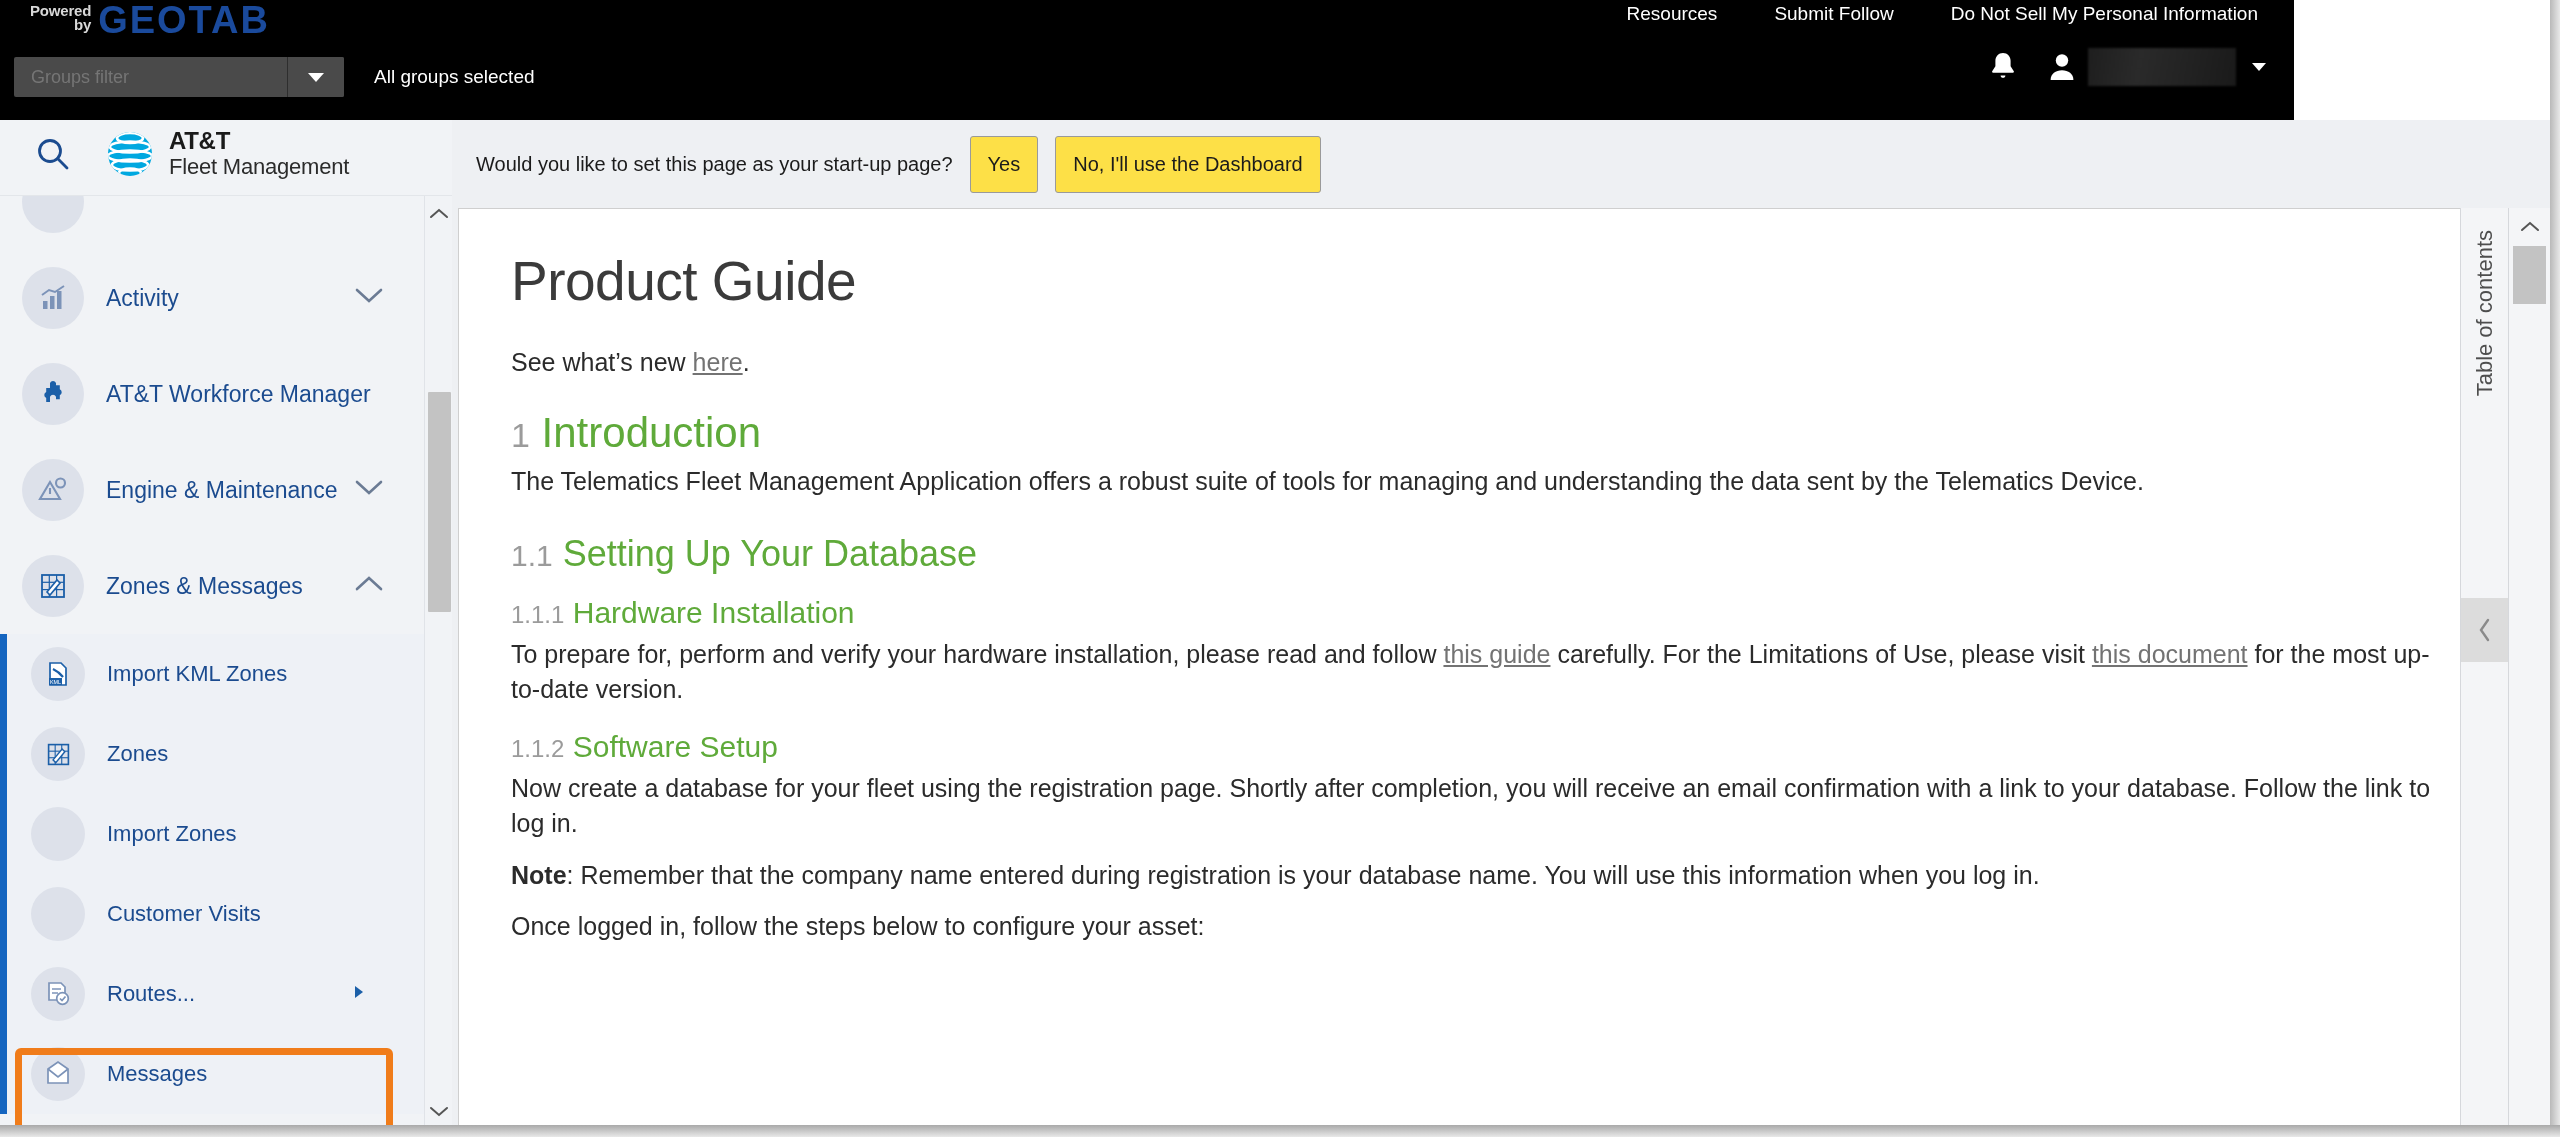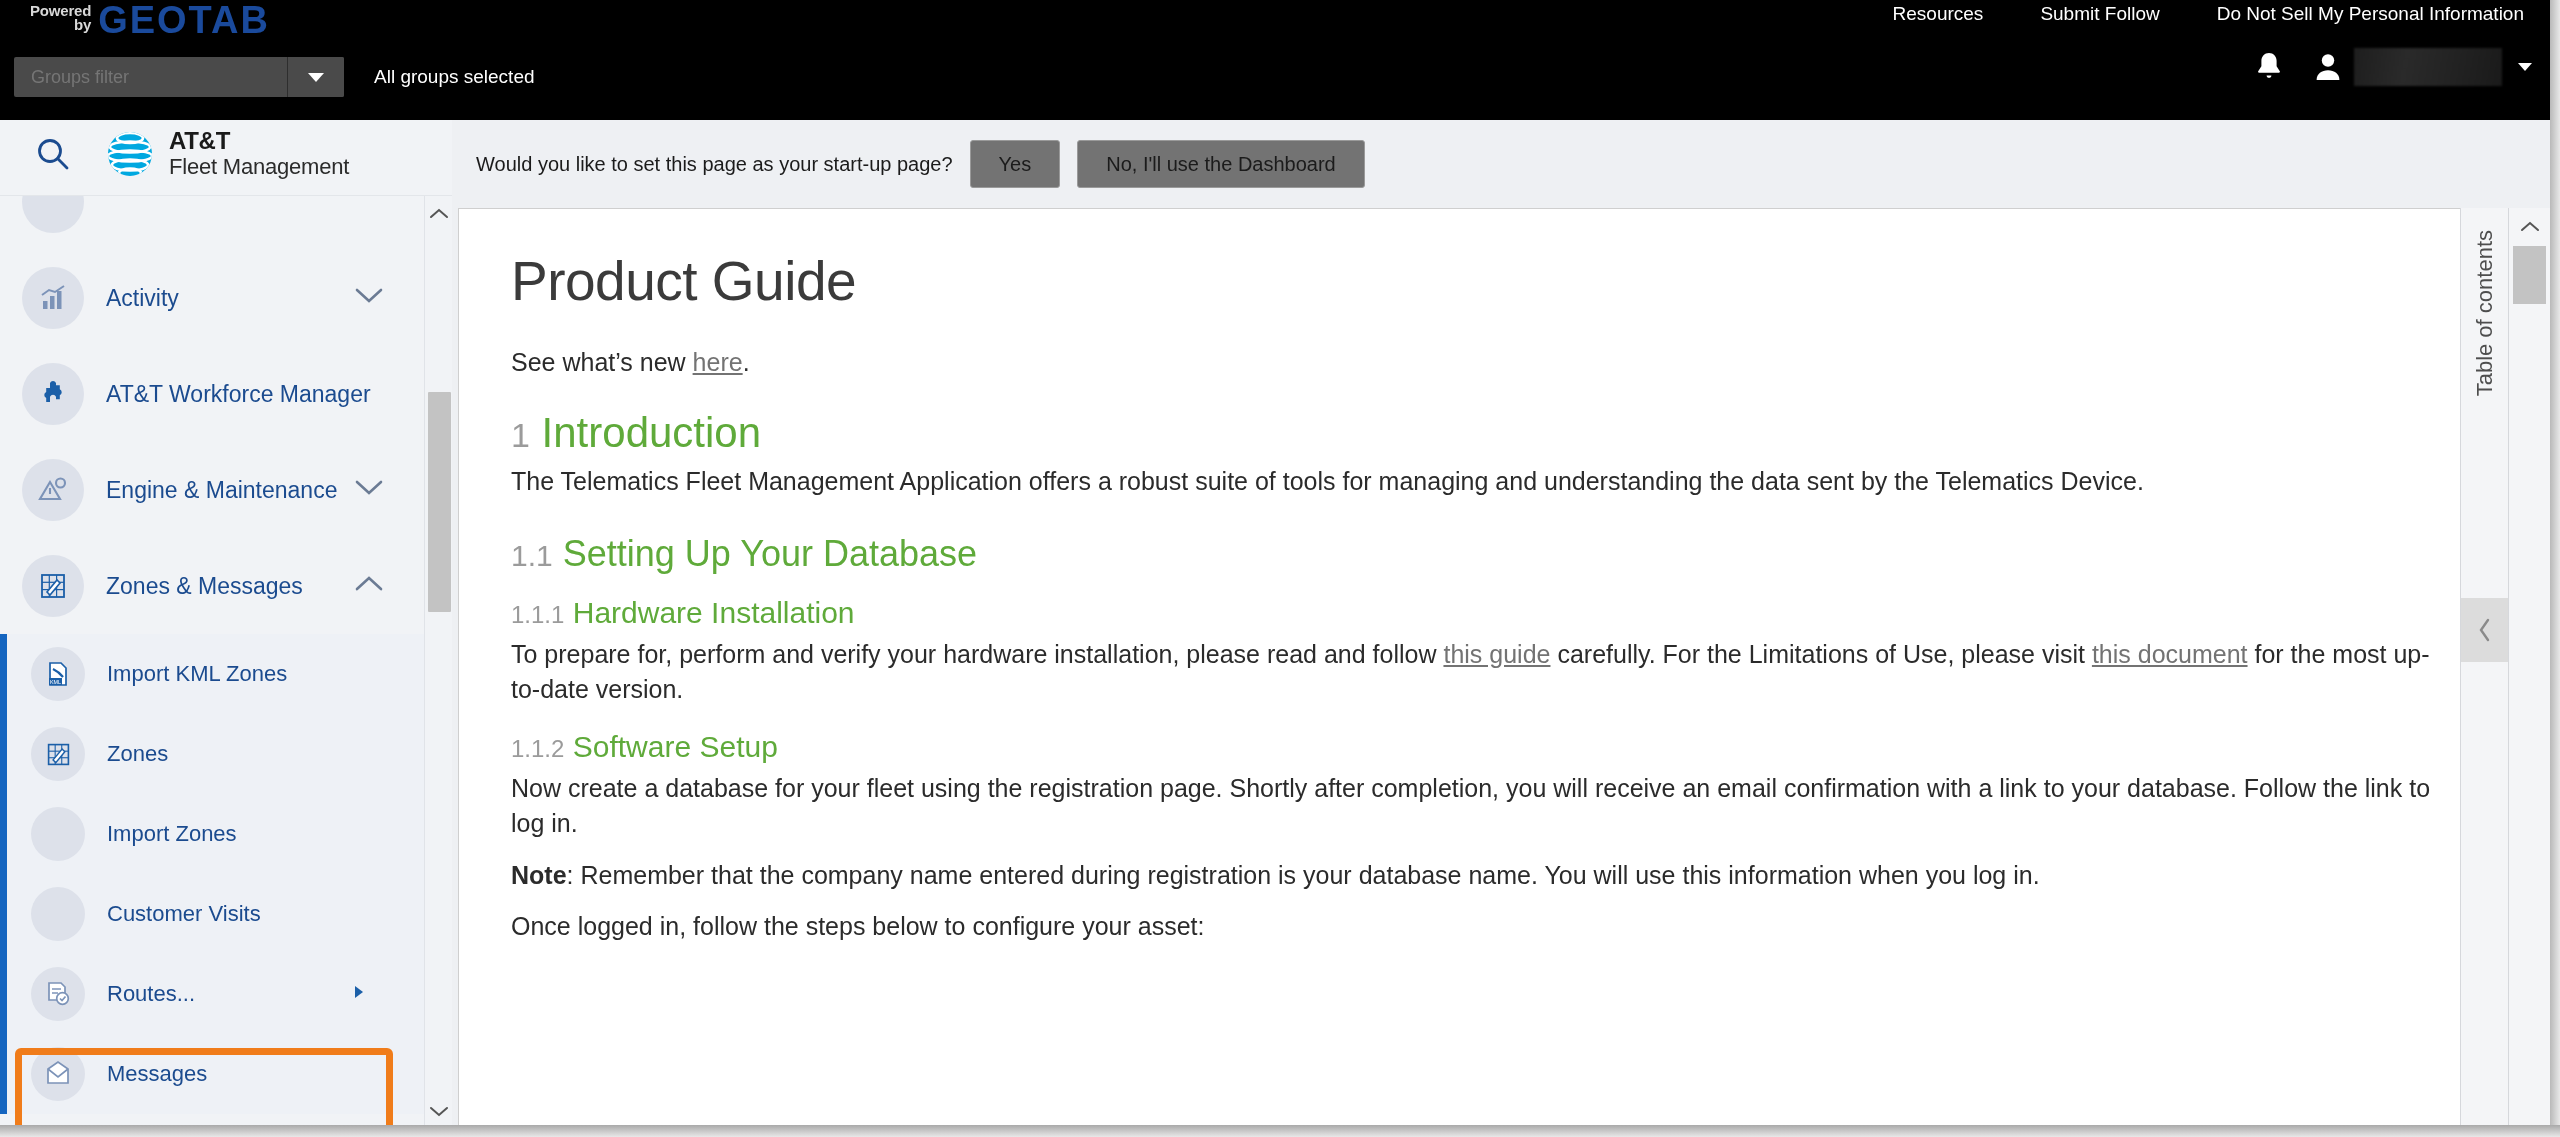--- a/index.html
+++ b/index.html
@@ -5,21 +5,21 @@
   * { box-sizing: border-box; margin: 0; padding: 0; }
   html, body {
     width: 2560px; height: 1137px;
     font-family: "Liberation Sans", sans-serif;
     background: #ffffff; overflow: hidden;
   }
   .app { position: relative; width: 2560px; height: 1137px; background:#fff; }
 
   
   .topbar {
-    position:absolute; left:0; top:0; width:2560px; height:120px;
+    position:absolute; left:0; top:0; width:2294px; height:120px;
     background:#000000; z-index:30;
   }
   .powered-logo { position:absolute; left:30px; top:2px; display:flex; align-items:flex-start; }
   .powered-by {
     color:#d8d8d8; font-size:15px; line-height:14px; font-weight:bold;
     text-align:right; padding-top:2px; padding-right:7px; letter-spacing:-0.2px;
   }
   .powered-by span { display:block; }
   .geotab-word {
     color:#1a4a9c; font-size:38px; font-weight:bold; letter-spacing:2px;
@@ -141,22 +141,22 @@
   .main {
     position:absolute; left:452px; top:120px; width:2108px; height:1017px;
     background:#eef0f3;
   }
   .startup-banner {
     height:88px; display:flex; align-items:center; padding-left:24px;
     background:#eef0f3;
   }
   .banner-text { font-size:20px; color:#1b1b1b; }
   .banner-btn {
-    margin-left:17px; background:#737373; border:1px solid #9a9a9a; border-radius:3px;
-    height:48px; padding:0 28px; font-size:20px; color:#1b1b1b;
+    margin-left:17px; background:#fde047; border:1px solid #9a9a9a; border-radius:3px;
+    height:57px; padding:0 17px; font-size:20px; color:#1b1b1b;
     font-family:"Liberation Sans", sans-serif; cursor:pointer; white-space:nowrap;
   }
 
   .content-card {
     position:absolute; left:6px; top:88px; width:2034px; height:925px;
     background:#ffffff; border:1px solid #cfcfcf; border-bottom:none;
     overflow:hidden;
   }
   .doc { padding:44px 52px 0 52px; }
   .doc h1 {

